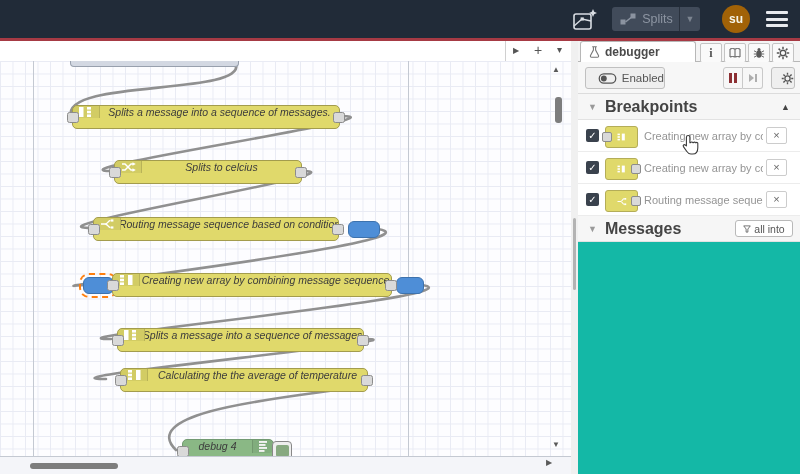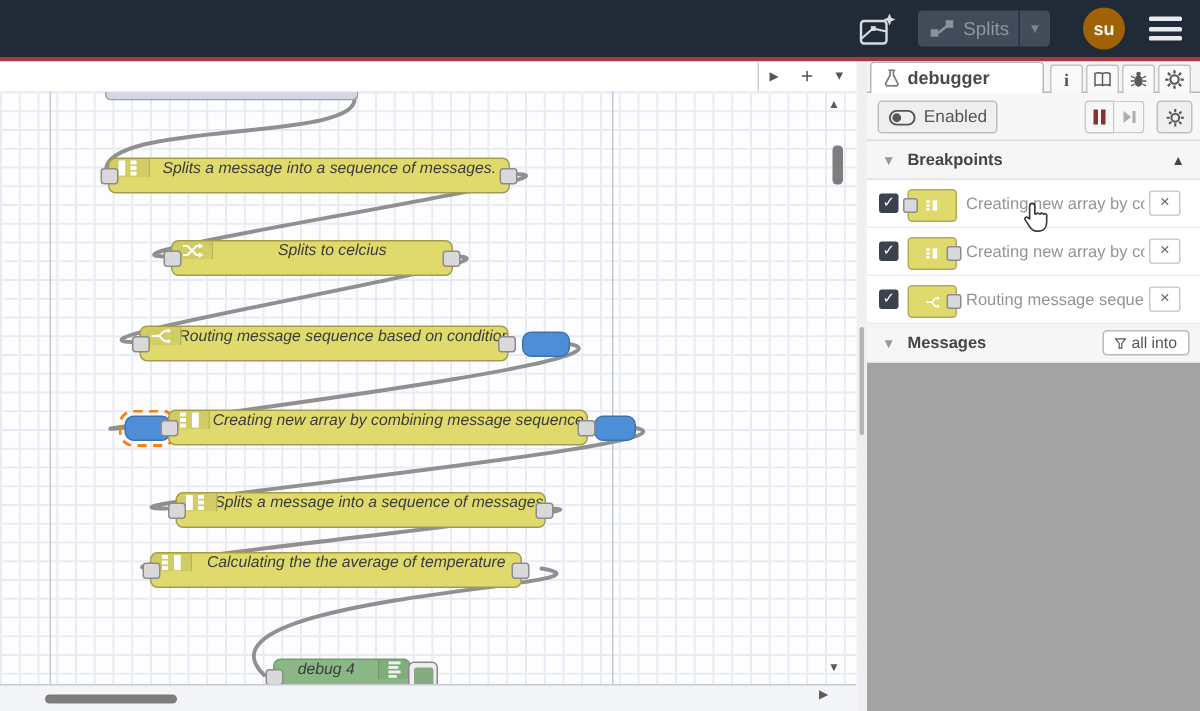--- a/index.html
+++ b/index.html
@@ -46,40 +46,40 @@
   .partial-node{left:70px;top:0;width:167px;height:5px;background:#d3d8e2;border:1px solid #98a0ad;border-top:none;border-radius:0 0 4px 4px;}
   .bstrip{left:0;top:395px;width:571px;height:18px;background:#f4f5f9;border-top:1px solid #c4c9d2;}
   .sthumb{background:#7d7d7d;border-radius:3px;}
   .sarrow{color:#5a5a5a;font-size:8px;line-height:8px;cursor:pointer;}
 
   
   .splitter{left:571px;top:41px;width:7px;height:433px;background:#f0f0f0;cursor:col-resize;}
   .splitter .handle{position:absolute;left:2px;top:177px;width:3px;height:72px;background:#b3b3b3;border-radius:2px;}
 
   
-  .sidebar{left:578px;top:41px;width:222px;height:433px;background:#a3a3a3;}
+  .sidebar{left:578px;top:41px;width:222px;height:433px;background:#14b8a6;}
   .sb-tabbar{position:absolute;left:0;top:0;width:222px;height:21px;background:#f4f4f4;border-bottom:1px solid #b7b7b7;box-sizing:border-box;}
   .sb-tab-active{position:absolute;left:2px;top:0;width:116px;height:21px;background:#fff;border:1px solid #b7b7b7;border-bottom:none;
         border-radius:3px 3px 0 0;z-index:2;display:flex;align-items:center;gap:5px;padding-left:8px;box-sizing:border-box;
         font-size:12px;font-weight:bold;color:#4a4a4a;cursor:pointer;}
   .sb-icontab{position:absolute;top:2px;width:20px;height:18px;background:#fafafa;border:1px solid #c4c4c4;border-radius:2px;
         display:flex;align-items:center;justify-content:center;cursor:pointer;}
   .sb-toolbar{position:absolute;left:0;top:21px;width:222px;height:32px;background:#f7f7f7;border-bottom:1px solid #dcdcdc;box-sizing:border-box;}
-  .btn{position:absolute;background:#efefef;border:1px solid #c0c0c0;border-radius:3px;display:flex;align-items:center;justify-content:center;
+  .btn{position:absolute;background:#efefef;border:1px solid #c0c0c0;border-radius:3px;display:flex;align-items:center;justify-content:flex-end;
        gap:5px;font-size:11.5px;color:#555;cursor:pointer;box-sizing:border-box;}
   .btngroup{position:absolute;display:flex;}
   .btngroup .gbtn{width:20px;height:22px;background:#f7f7f7;border:1px solid #c9c9c9;display:flex;align-items:center;justify-content:center;cursor:pointer;box-sizing:border-box;}
   .btngroup .gbtn:first-child{border-radius:3px 0 0 3px;}
   .btngroup .gbtn:last-child{border-radius:0 3px 3px 0;border-left:none;}
   .pausebars{display:flex;gap:2px;}
   .pausebars div{width:3px;height:10px;background:#8c2f33;}
   .section-hd{position:absolute;left:0;width:222px;height:26px;background:#f6f6f6;border-bottom:1px solid #e2e2e2;box-sizing:border-box;
         display:flex;align-items:center;cursor:pointer;}
   .section-hd .chev{color:#999;font-size:9px;margin:0 8px 0 10px;}
-  .section-hd .ttl{font-size:11px;font-weight:bold;color:#444;}
+  .section-hd .ttl{font-size:16px;font-weight:bold;color:#444;}
   .bp-row{position:absolute;left:0;width:222px;height:32px;border-bottom:1px solid #ececec;box-sizing:border-box;background:#fff;}
   .cbox{position:absolute;left:8px;top:9px;width:13px;height:13px;background:#3a424d;border-radius:2px;color:#fff;font-size:10px;
         line-height:13px;text-align:center;cursor:pointer;}
   .mini-node{position:absolute;left:27px;top:6px;width:31px;height:20px;background:#e0d96b;border:1px solid #b4ad58;border-radius:3px;
         display:flex;align-items:center;justify-content:center;}
   .mini-port{position:absolute;width:8px;height:8px;background:#d9d9d9;border:1px solid #8c8c8c;border-radius:2px;top:5px;}
   .mini-port.left{left:-4px;} .mini-port.right{right:-4px;}
   .bp-label{position:absolute;left:66px;top:0;width:119px;height:32px;line-height:32px;font-size:11px;color:#949494;
         white-space:nowrap;overflow:hidden;}
   .xbtn{position:absolute;left:188px;top:7px;width:21px;height:17px;background:#fff;border:1px solid #ccc;border-radius:2px;
@@ -207,21 +207,21 @@
             <rect x="9" y="1" width="4" height="2.6" fill="#fff"></rect>
             <rect x="9" y="4.7" width="4" height="2.6" fill="#fff"></rect>
             <rect x="9" y="8.4" width="4" height="2.6" fill="#fff"></rect>
           </svg>
       </div>
       <div class="nlabel">Splits a message into a sequence of messages.</div>
       <div class="port in"></div>
       <div class="port out"></div>
     </div>
 
-    <div class="node" style="left:100px;top:307px;width:246px;">
+    <div class="node" style="left:120px;top:307px;width:246px;">
       <div class="icon-area">
         <svg width="16" height="12" viewBox="0 0 16 12">
             <rect x="2" y="1" width="4" height="2.6" fill="#fff"></rect>
             <rect x="2" y="4.7" width="4" height="2.6" fill="#fff"></rect>
             <rect x="2" y="8.4" width="4" height="2.6" fill="#fff"></rect>
             <rect x="10" y="1" width="4.5" height="10" fill="#fff"></rect>
           </svg>
       </div>
       <div class="nlabel">Calculating the the average of temperature</div>
       <div class="port in"></div>

